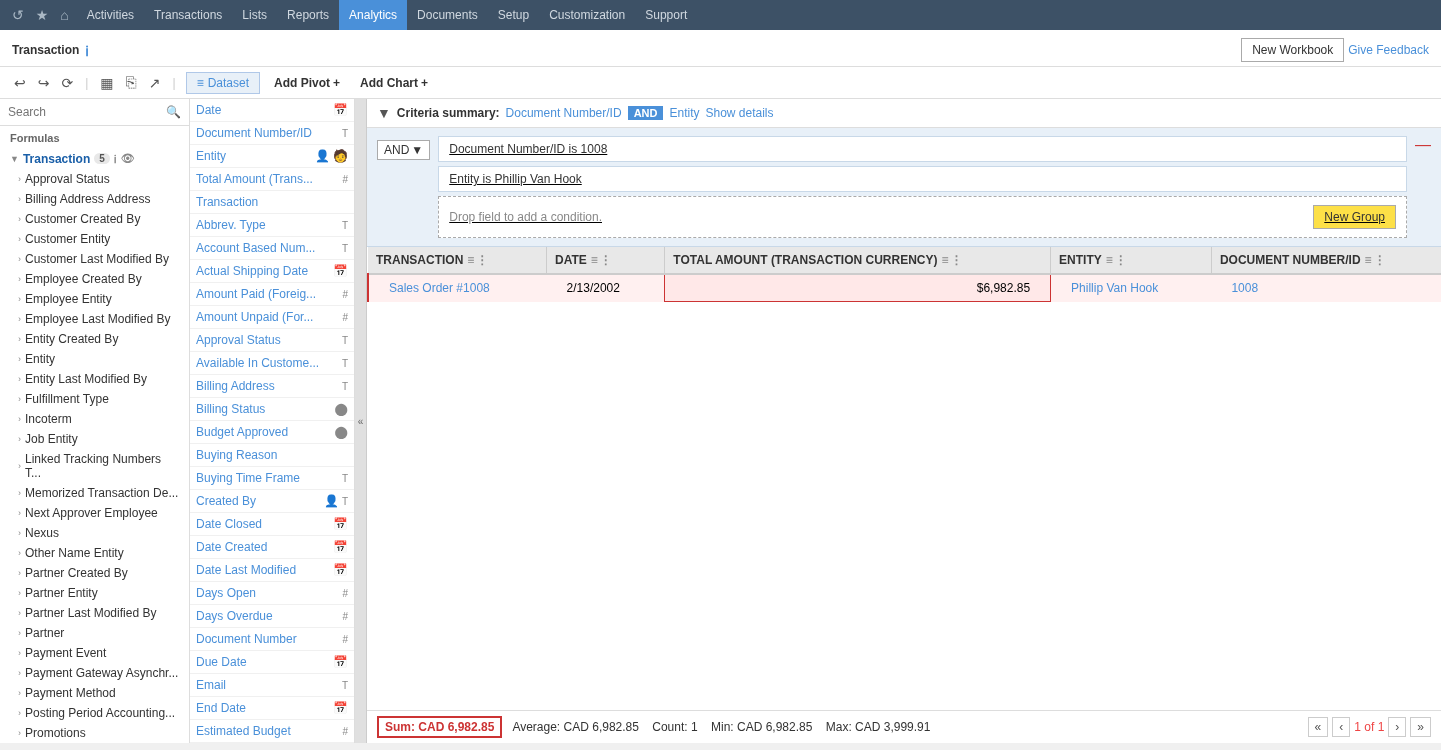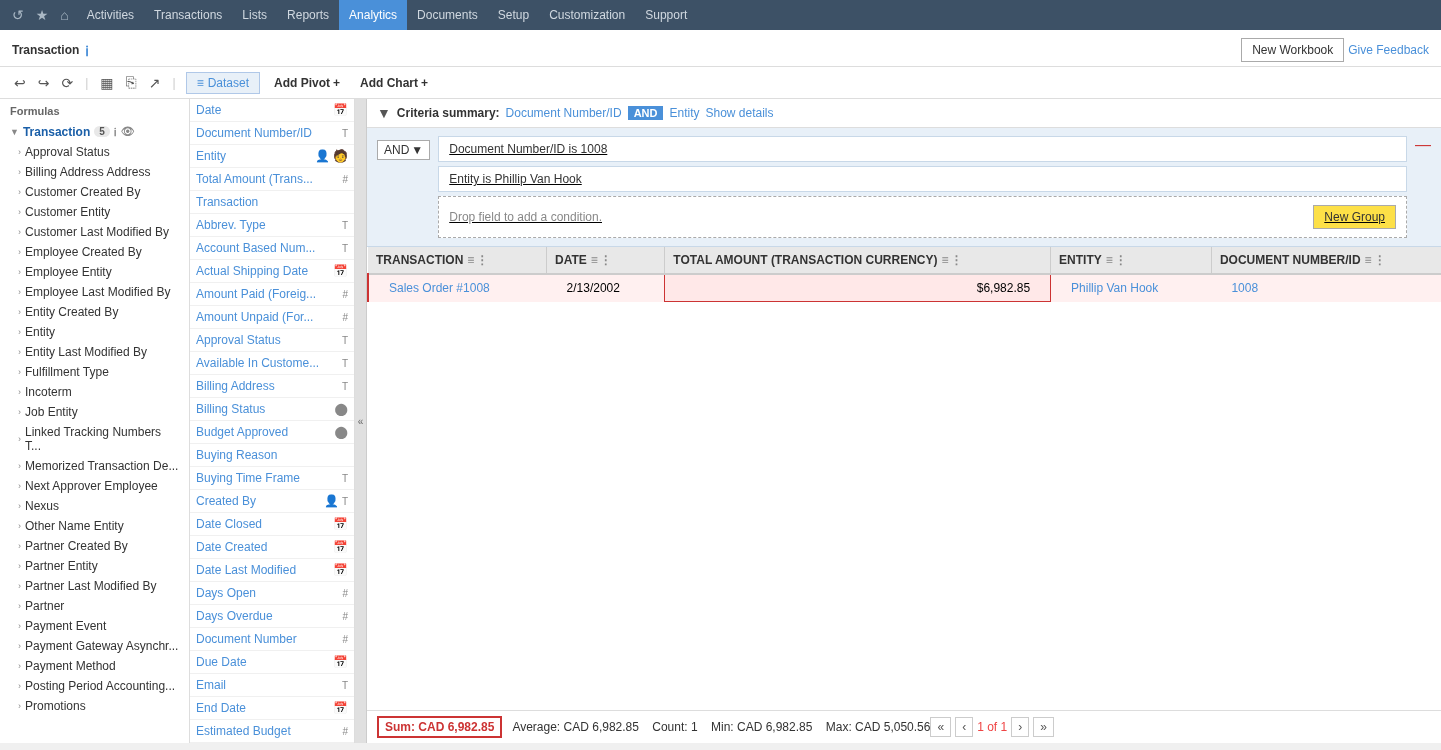--- a/index.html
+++ b/index.html
@@ -338,20 +338,21 @@
       border: 1px solid #cc3333 !important;
     }
 
     
     .table-footer {
       background: white;
       border-top: 1px solid #ddd;
       padding: 5px 10px;
       display: flex;
       align-items: center;
+      justify-content: space-between;
       font-size: 12px;
     }
     .footer-sum {
       border: 2px solid #cc3333;
       padding: 2px 6px;
       color: #cc3333;
       font-weight: bold;
     }
     .footer-stats { color: #333; }
     .pagination {
@@ -430,20 +431,24 @@
   </button>
   <button class="toolbar-btn">
     <span>Add Chart</span>
     <span>+</span>
   </button>
 </div>
 
 <div class="main-layout">
 
   <div class="left-panel">
+    <div class="search-bar">
+      <input class="search-input" type="text" placeholder="Search" style="">
+      <span class="search-icon">🔍</span>
+    </div>
     <div class="formulas-label">Formulas</div>
     <div class="left-list">
       <div class="left-list-item active-header">
         <span class="chevron">▼</span>
         <span>Transaction</span>
         <span class="count-badge">5</span>
         <span class="info-icon">ℹ</span>
         <span class="eye-icon">👁</span>
       </div>
       <div class="left-list-item">
@@ -817,21 +822,21 @@
     <div class="table-footer">
       <div style="display:flex; align-items:center; gap:10px;">
         <span class="footer-sum">Sum: CAD 6,982.85</span>
         <span class="footer-stats">
           <span>Average: CAD 6,982.85</span>
           &nbsp;&nbsp;
           <span>Count: 1</span>
           &nbsp;&nbsp;
           <span>Min: CAD 6,982.85</span>
           &nbsp;&nbsp;
-          <span>Max: CAD 5,050.56</span>
+          <span>Max: CAD 3,999.91</span>
         </span>
       </div>
       <div class="pagination">
         <button class="page-btn">«</button>
         <button class="page-btn">‹</button>
         <span class="page-info">1 of 1</span>
         <button class="page-btn">›</button>
         <button class="page-btn">»</button>
       </div>
     </div>

